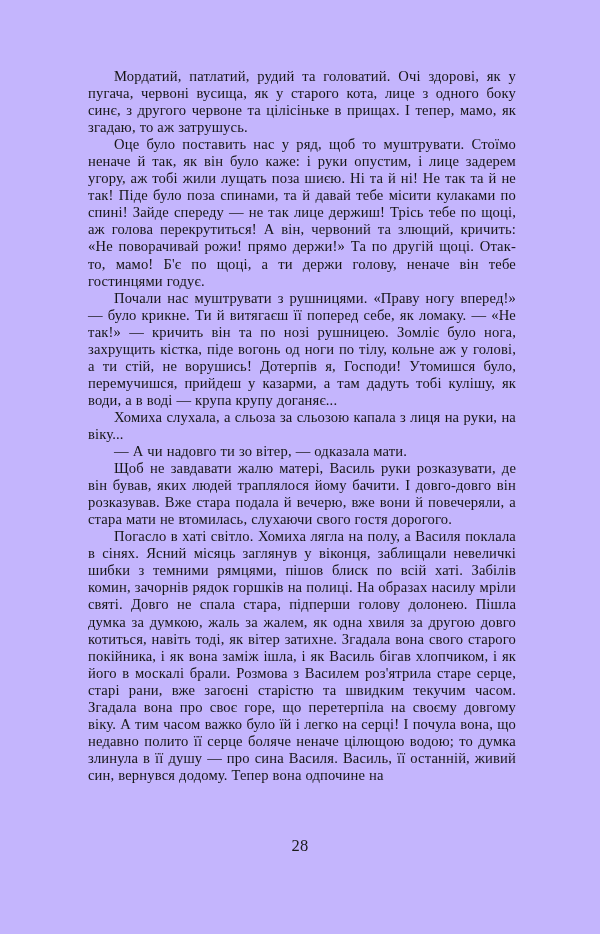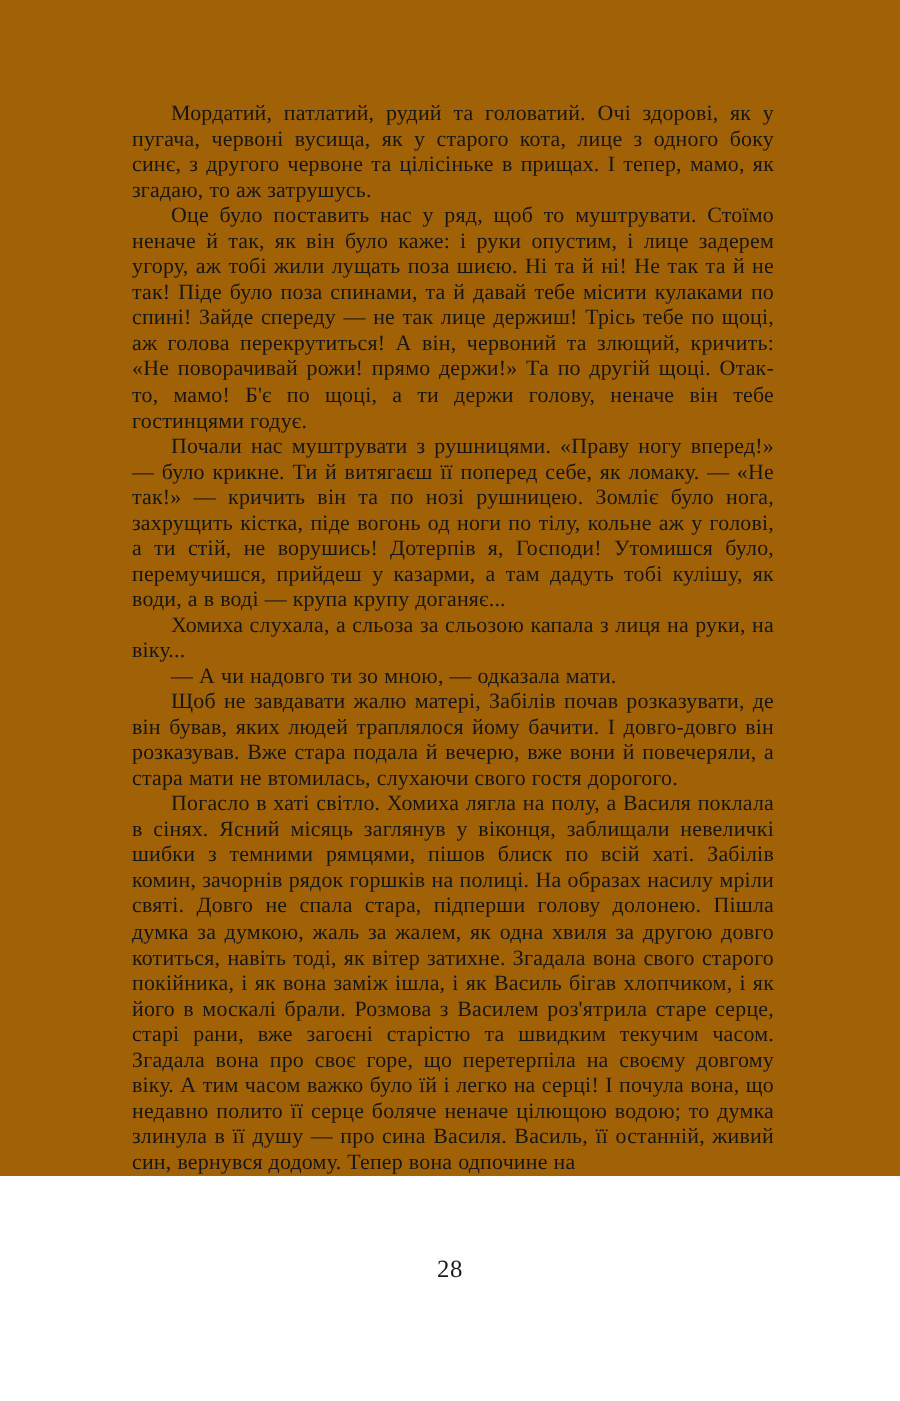--- a/index.html
+++ b/index.html
@@ -12,23 +12,23 @@
     width: 600px;
     height: 934px;
     overflow: hidden;
     font-family: "Liberation Serif", "DejaVu Serif", serif;
     color: #1a1a1a;
     -webkit-font-smoothing: antialiased;
   }
   .page {
     position: relative;
     width: 600px;
-    height: 784px;
+    height: 934px;
     box-sizing: border-box;
-    background: #a16207;
+    background: #c4b5fd;
   }
   .text-block {
     position: absolute;
     left: 88px;
     top: 68px;
     width: 428px;
     text-align: justify;
     text-justify: inter-word;
     font-size: 14.6px;
     line-height: 17.05px;
@@ -58,20 +58,20 @@
 </head>
 <body>
 
 <div class="page">
 
   <div class="text-block">
     <p>Мордатий, патлатий, рудий та головатий. Очі здорові, як у пугача, червоні вусища, як у старого кота, лице з одного боку синє, з другого червоне та цілісіньке в прищах. І тепер, мамо, як згадаю, то аж затрушусь.</p>
     <p>Оце було поставить нас у ряд, щоб то муштрувати. Стоїмо неначе й так, як він було каже: і руки опустим, і лице задерем угору, аж тобі жили лущать поза шиєю. Ні та й ні! Не так та й не так! Піде було поза спинами, та й давай тебе місити кулаками по спині! Зайде спереду — не так лице держиш! Трісь тебе по щоці, аж голова перекрутиться! А він, червоний та злющий, кричить: «Не поворачивай рожи! прямо держи!» Та по другій щоці. Отак-то, мамо! Б'є по щоці, а ти держи голову, неначе він тебе гостинцями годує.</p>
     <p>Почали нас муштрувати з рушницями. «Праву ногу вперед!» — було крикне. Ти й витягаєш її поперед себе, як ломаку. — «Не так!» — кричить він та по нозі рушницею. Зомліє було нога, захрущить кістка, піде вогонь од ноги по тілу, кольне аж у голові, а ти стій, не ворушись! Дотерпів я, Господи! Утомишся було, перемучишся, прийдеш у казарми, а там дадуть тобі кулішу, як води, а в воді — крупа крупу доганяє...</p>
     <p>Хомиха слухала, а сльоза за сльозою капала з лиця на руки, на віку...</p>
-    <p>— А чи надовго ти зо мною, — одказала мати.</p>
-    <p>Щоб не завдавати жалю матері, Забілів почав розказувати, де він бував, яких людей траплялося йому бачити. І довго-довго він розказував. Вже стара подала й вечерю, вже вони й повечеряли, а стара мати не втомилась, слухаючи свого гостя дорогого.</p>
+    <p>— А чи надовго ти зо вітер, — одказала мати.</p>
+    <p>Щоб не завдавати жалю матері, Василь руки розказувати, де він бував, яких людей траплялося йому бачити. І довго-довго він розказував. Вже стара подала й вечерю, вже вони й повечеряли, а стара мати не втомилась, слухаючи свого гостя дорогого.</p>
     <p>Погасло в хаті світло. Хомиха лягла на полу, а Василя поклала в сінях. Ясний місяць заглянув у віконця, заблищали невеличкі шибки з темними рямцями, пішов блиск по всій хаті. Забілів комин, зачорнів рядок горшків на полиці. На образах насилу мріли святі. Довго не спала стара, підперши голову долонею. Пішла думка за думкою, жаль за жалем, як одна хвиля за другою довго котиться, навіть тоді, як вітер затихне. Згадала вона свого старого покійника, і як вона заміж ішла, і як Василь бігав хлопчиком, і як його в москалі брали. Розмова з Василем роз'ятрила старе серце, старі рани, вже загоєні старістю та швидким текучим часом. Згадала вона про своє горе, що перетерпіла на своєму довгому віку. А тим часом важко було їй і легко на серці! І почула вона, що недавно полито її серце боляче неначе цілющою водою; то думка злинула в її душу — про сина Василя. Василь, її останній, живий син, вернувся додому. Тепер вона одпочине на</p>
   </div>
 
   <div class="page-number">28</div>
 
 </div>
 
 </body></html>

